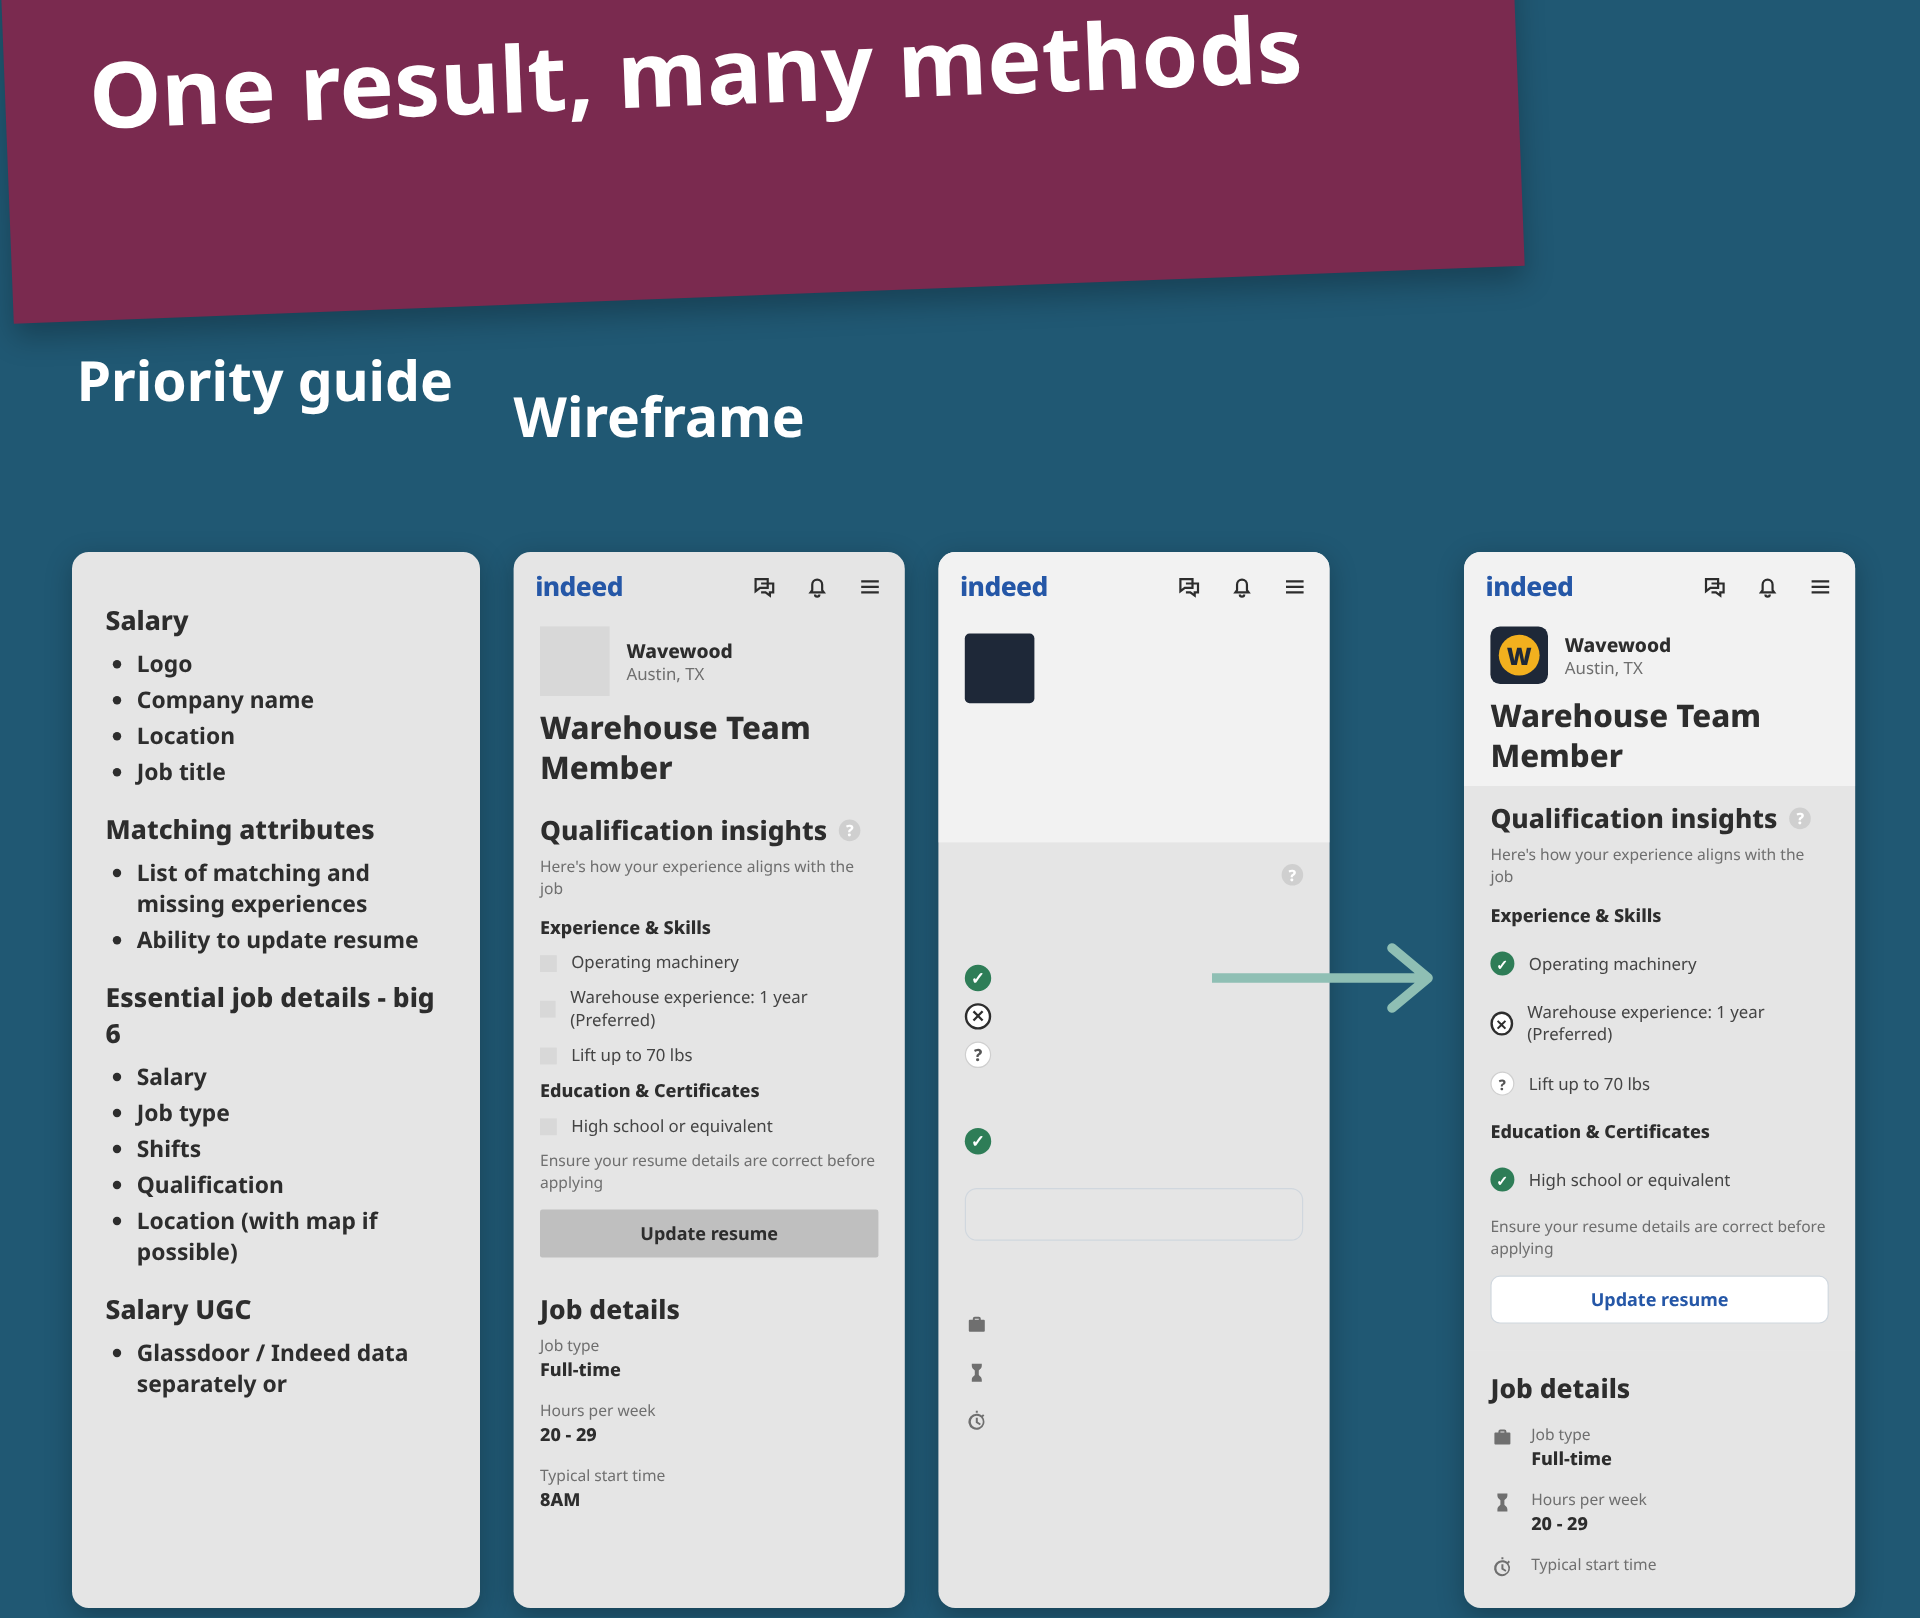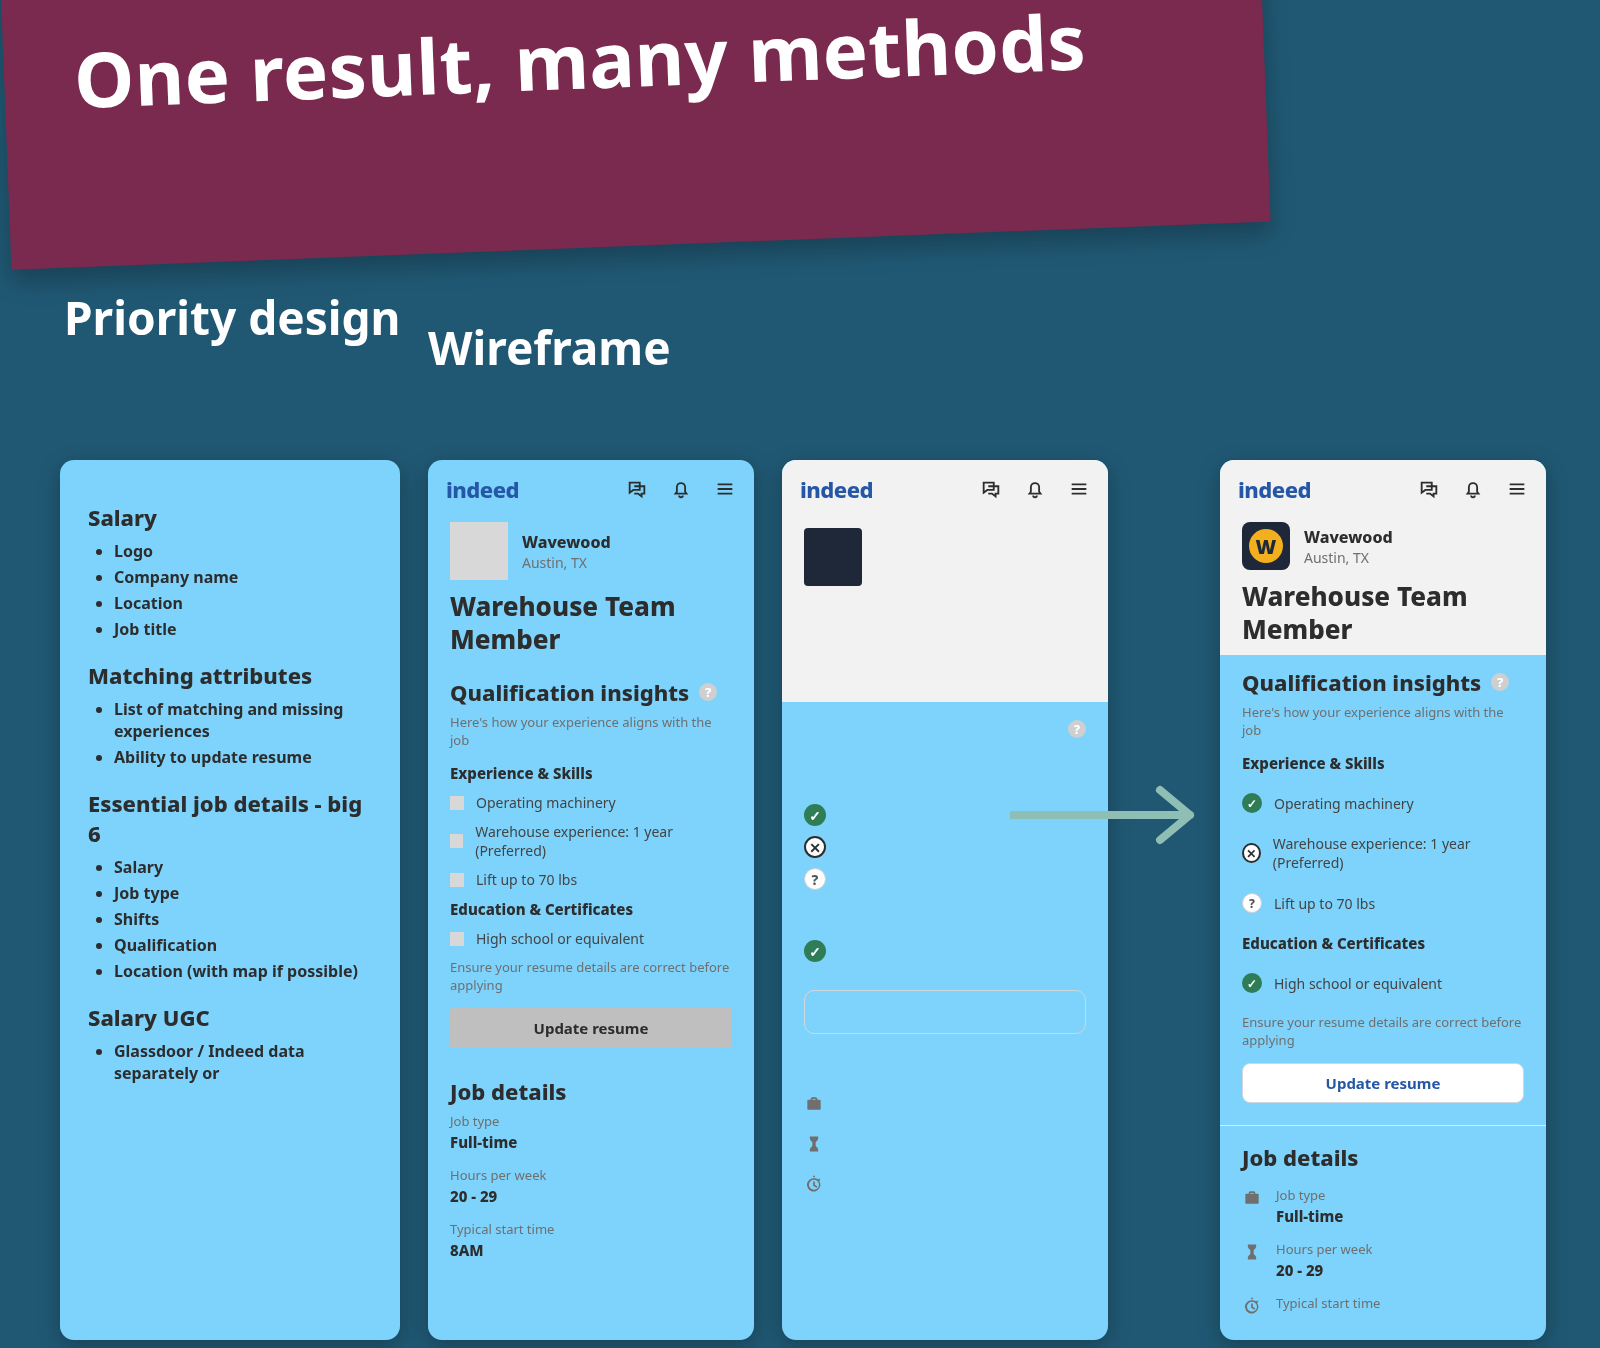--- a/index.html
+++ b/index.html
@@ -25,29 +25,29 @@
   
   .banner{position:absolute;left:0;top:-30px;width:1260px;height:300px;background:var(--banner);transform:rotate(-2.2deg);transform-origin:left top;box-shadow:0 12px 24px rgba(0,0,0,.25);}
   .banner-title{position:absolute;left:70px;top:60px;color:#ffffff;font-size:76px;font-weight:700;letter-spacing:.3px;}
   
   .colhead{position:absolute;color:#ffffff;font-size:46px;font-weight:700;line-height:1.2;}
   .col1-head{left:64px;top:290px;width:340px;}
   .col2-head{left:428px;top:320px;}
   .col3-head{left:782px;top:290px;width:300px;}
   .col4-head{left:1210px;top:290px;width:360px;}
   
-  .card{position:absolute;top:460px;background:#7dd3fc;border-radius:14px;box-shadow:0 6px 22px rgba(0,0,0,.25);overflow:hidden;font-size:14px;}
+  .card{position:absolute;top:460px;background:#e5e5e5;border-radius:14px;box-shadow:0 6px 22px rgba(0,0,0,.25);overflow:hidden;font-size:14px;}
   .card1{left:60px;width:340px;height:880px;padding:28px 28px 40px 28px;}
   .card2{left:428px;width:326px;height:880px;}
   .card3{left:782px;width:326px;height:880px;}
   .card4{left:1220px;width:326px;height:880px;}
   
   .pg-section-title{font-weight:800;font-size:22px;margin:14px 0 8px 0;}
   .pg-list{margin:6px 0 20px 0;padding:0 0 0 26px;}
-  .pg-list li{font-size:16px;font-weight:700;margin:4px 0;}
+  .pg-list li{font-size:19px;font-weight:700;margin:4px 0;}
   
   .mtop{display:flex;align-items:center;justify-content:space-between;padding:14px 18px 8px 18px;}
   .logo{color:var(--blue);font-weight:800;font-size:22px;letter-spacing:-0.5px;}
   .topicons{display:flex;align-items:center;gap:22px;color:#2d2d2d;}
   .topicons svg{width:22px;height:22px;display:block;}
   
   .company{display:flex;align-items:center;gap:14px;padding:10px 22px 6px 22px;}
   .avatar-gray{width:58px;height:58px;background:var(--gray-box2);}
   .avatar-navy{width:58px;height:58px;background:var(--navy-box);border-radius:4px;}
   .avatar-wave{width:48px;height:48px;border-radius:8px;background:var(--navy-box);display:flex;align-items:center;justify-content:center;}
@@ -91,21 +91,21 @@
 </style>
 </head>
 <body>
 
 <div class="stage">
 
   <div class="banner">
     <div class="banner-title">One result, many methods</div>
   </div>
 
-  <div class="colhead col1-head">Priority design</div>
+  <div class="colhead col1-head">Priority guide</div>
   <div class="colhead col2-head">Wireframe</div>
 
   <div class="card card1">
     <div class="pg-section-title">Salary</div>
     <ul class="pg-list">
       <li>Logo</li>
       <li>Company name</li>
       <li>Location</li>
       <li>Job title</li>
     </ul>

